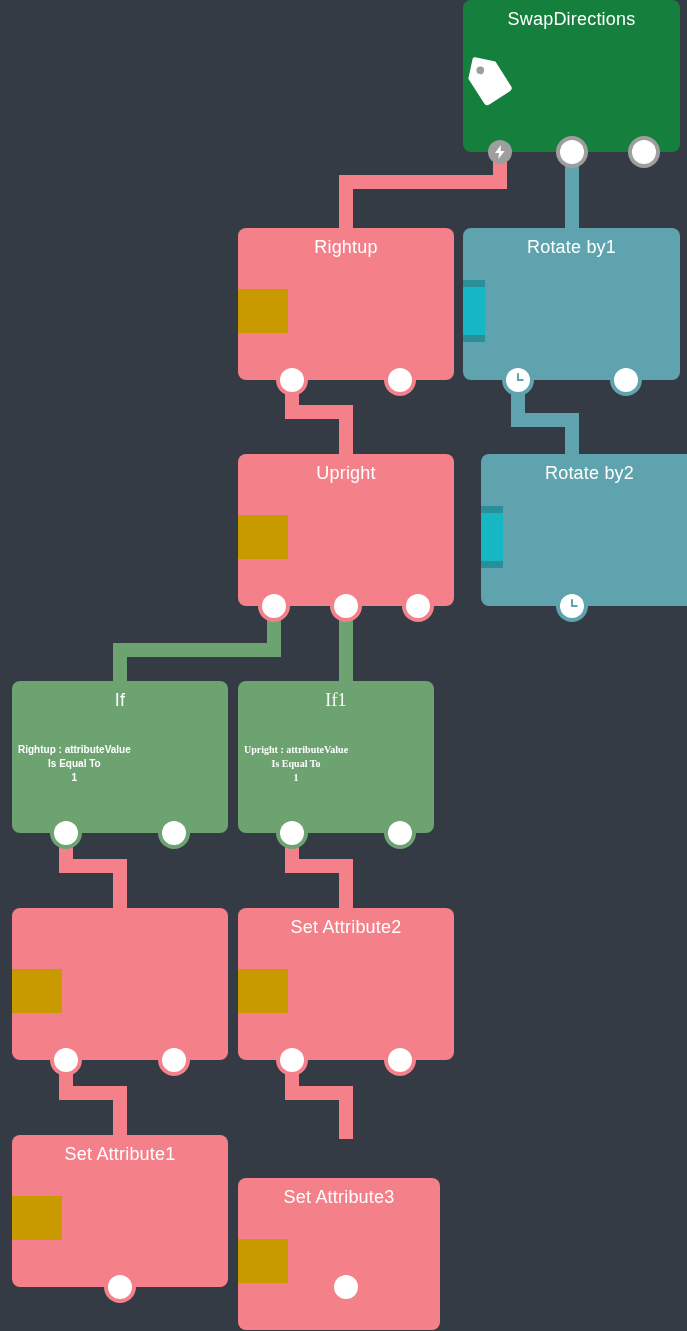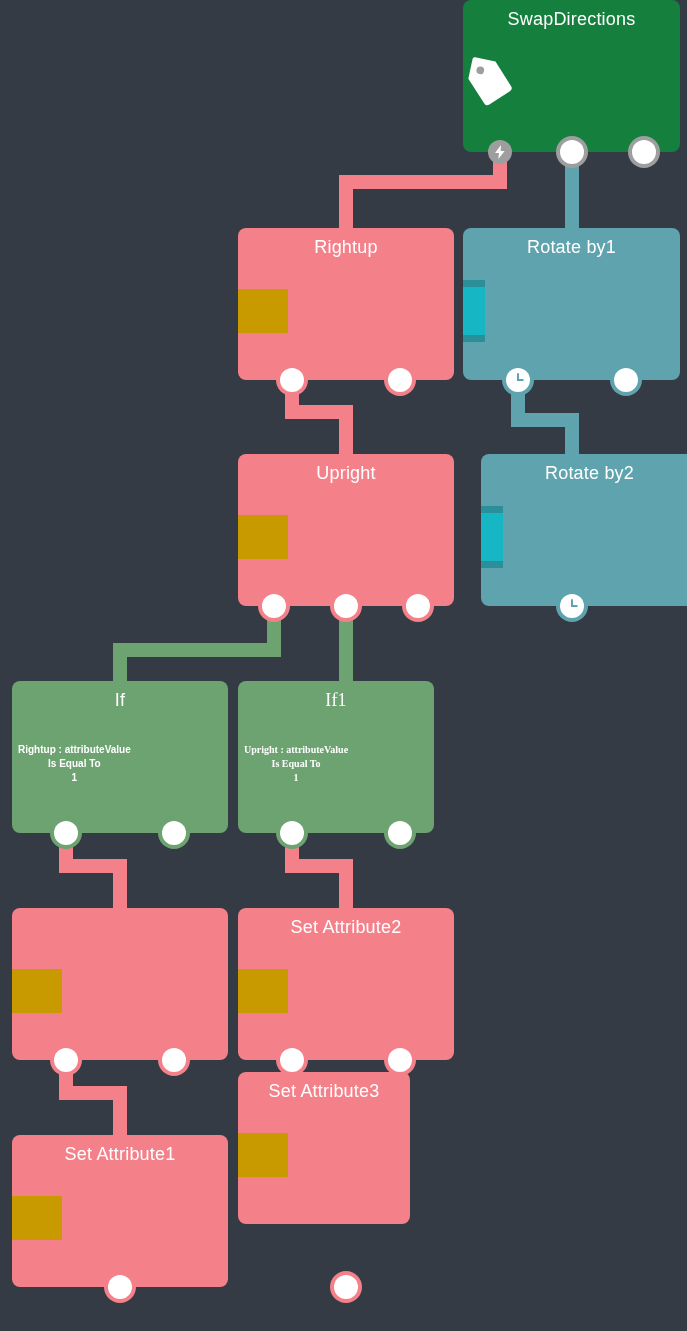--- a/index.html
+++ b/index.html
@@ -209,21 +209,21 @@
   <div class="port ring-pink" style="left:388px;top:1048px;"></div>
 
   <div class="node pink" style="left:12px;top:1135px;width:216px;height:152px;">
     <div class="node-title">Set Attribute1</div>
     <div class="node-body">
       <span class="glyph-square"></span>
     </div>
   </div>
   <div class="port ring-pink" style="left:108px;top:1275px;"></div>
 
-  <div class="node pink" style="left:238px;top:1072px;width:172px;height:152px;">
+  <div class="node pink" style="left:238px;top:1178px;width:202px;height:152px;">
     <div class="node-title">Set Attribute3</div>
     <div class="node-body">
       <span class="glyph-square"></span>
     </div>
   </div>
   <div class="port ring-pink" style="left:334px;top:1275px;"></div>
 
 </div>
 
 </body></html>

